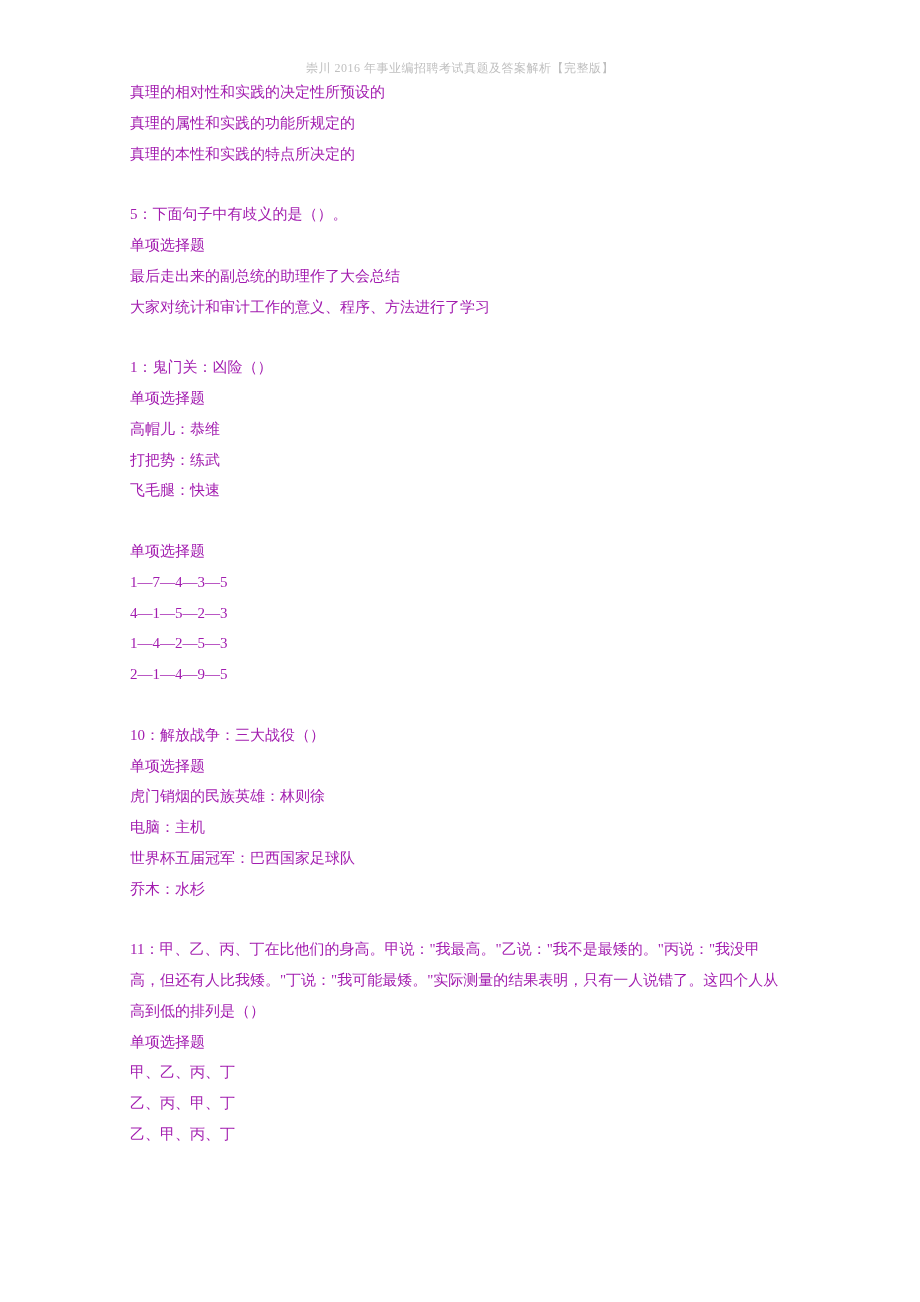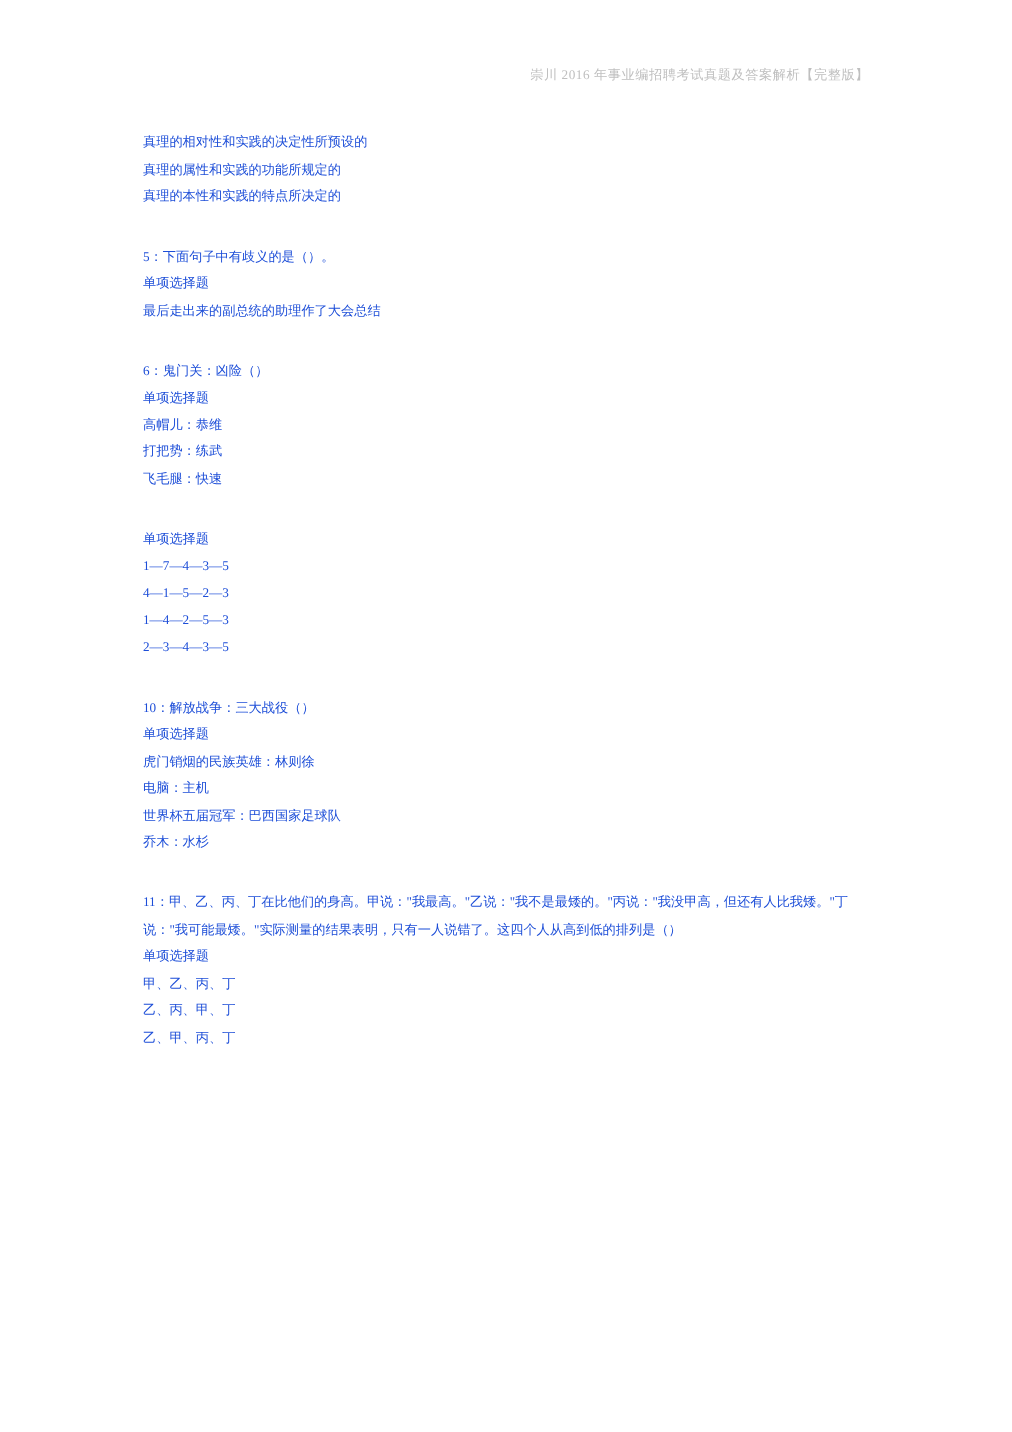--- a/index.html
+++ b/index.html
@@ -9,30 +9,29 @@
       font-family: "SimSun", "宋体", serif;
       width: 920px;
     }
     .page {
       width: 920px;
       box-sizing: border-box;
       padding: 60px 130px 40px 130px;
       color: #000000;
     }
     .header-title {
-      text-align: right;
+      text-align: center;
       font-size: 12px;
       color: #bfbfbf;
-      margin-bottom: 40px;
       letter-spacing: 0.5px;
     }
     .line {
-      font-size: 12px;
+      font-size: 15px;
       line-height: 2.05;
-      color: #1d4ed8;
+      color: #a21caf;
       word-break: break-all;
     }
     .block {
       margin-bottom: 30px;
     }
     .block:last-child {
       margin-bottom: 0;
     }
   </style>
 </head>
@@ -44,36 +43,37 @@
   <div class="block">
     <div class="line">真理的相对性和实践的决定性所预设的</div>
     <div class="line">真理的属性和实践的功能所规定的</div>
     <div class="line">真理的本性和实践的特点所决定的</div>
   </div>
 
   <div class="block">
     <div class="line">5：下面句子中有歧义的是（）。</div>
     <div class="line">单项选择题</div>
     <div class="line">最后走出来的副总统的助理作了大会总结</div>
+    <div class="line">大家对统计和审计工作的意义、程序、方法进行了学习</div>
   </div>
 
   <div class="block">
-    <div class="line">6：鬼门关：凶险（）</div>
+    <div class="line">1：鬼门关：凶险（）</div>
     <div class="line">单项选择题</div>
     <div class="line">高帽儿：恭维</div>
     <div class="line">打把势：练武</div>
     <div class="line">飞毛腿：快速</div>
   </div>
 
   <div class="block">
     <div class="line">单项选择题</div>
     <div class="line">1—7—4—3—5</div>
     <div class="line">4—1—5—2—3</div>
     <div class="line">1—4—2—5—3</div>
-    <div class="line">2—3—4—3—5</div>
+    <div class="line">2—1—4—9—5</div>
   </div>
 
   <div class="block">
     <div class="line">10：解放战争：三大战役（）</div>
     <div class="line">单项选择题</div>
     <div class="line">虎门销烟的民族英雄：林则徐</div>
     <div class="line">电脑：主机</div>
     <div class="line">世界杯五届冠军：巴西国家足球队</div>
     <div class="line">乔木：水杉</div>
   </div>

